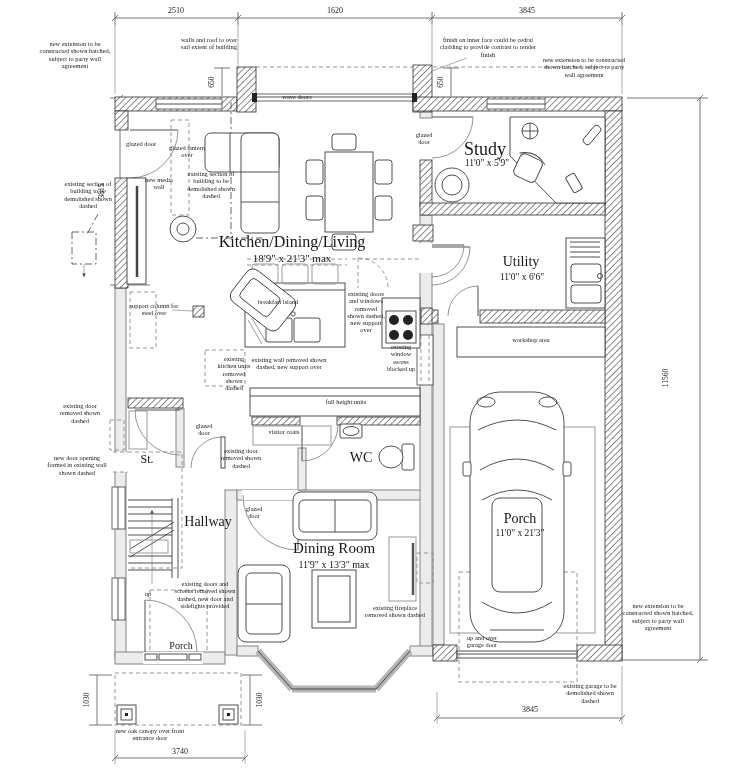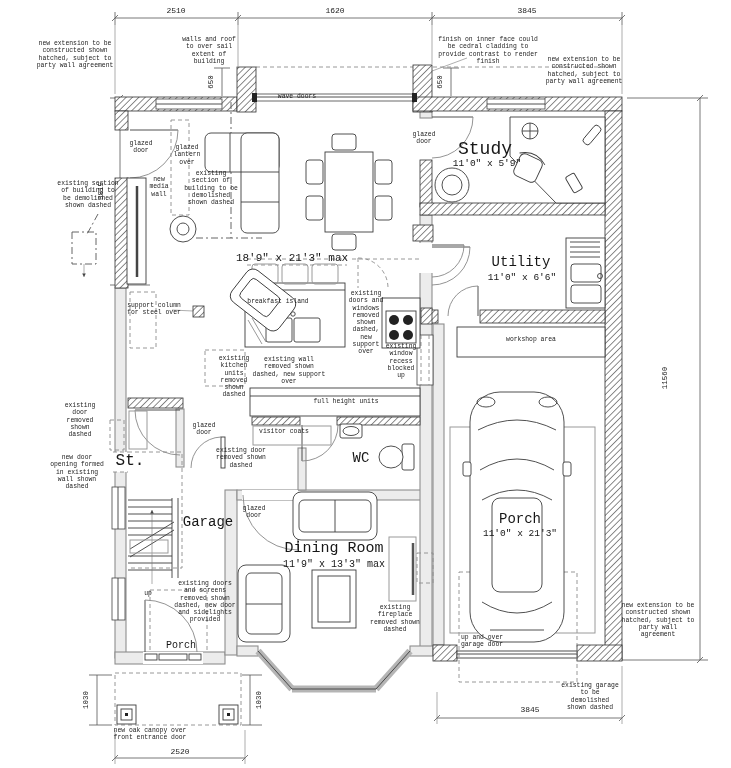--- a/index.html
+++ b/index.html
@@ -1,17 +1,17 @@
 <!DOCTYPE html>
 <html><head>
 <meta charset="utf-8">
 <style>
   html,body{margin:0;padding:0;background:#fff}
   .stage{position:relative;width:731px;height:768px;background:#ffffff;
-         font-family:Liberation Mono, monospace;overflow:hidden}
+         font-family:Liberation Serif, serif;overflow:hidden}
   .stage svg{position:absolute;left:0;top:0}
   .note{position:absolute;font-size:6.4px;line-height:1.14;text-align:center;
         color:#1c1c1c;transform:translateX(-50%)}
   .hdim{position:absolute;font-size:8px;color:#1c1c1c;transform:translateX(-50%);white-space:nowrap}
   .vdim{position:absolute;font-size:7.5px;color:#1c1c1c;white-space:nowrap;
         transform:translate(-50%,-50%) rotate(-90deg)}
   .room{position:absolute;text-align:center;color:#161616;transform:translateX(-50%);white-space:nowrap}
   
   .wn{fill:url(#hatch);stroke:#2f2f2f;stroke-width:.8}
   .we{fill:#ececec;stroke:#8f8f8f;stroke-width:1.1}
@@ -384,31 +384,32 @@
 
 <div class="hdim" style="left:176px;top:6px">2510</div>
 <div class="hdim" style="left:335px;top:6px">1620</div>
 <div class="hdim" style="left:527px;top:6px">3845</div>
 <div class="vdim" style="left:101px;top:191px">3815</div>
 <div class="vdim" style="left:665px;top:378px">11560</div>
 <div class="vdim" style="left:211px;top:82px">650</div>
 <div class="vdim" style="left:440px;top:82px">650</div>
 <div class="vdim" style="left:86px;top:700px">1030</div>
 <div class="vdim" style="left:259px;top:700px">1030</div>
-<div class="hdim" style="left:180px;top:747px">2520</div>
+<div class="hdim" style="left:180px;top:747px">3740</div>
 <div class="hdim" style="left:530px;top:705px">3845</div>
 
+<div class="room" style="left:292px;top:233px;font-size:16px">Kitchen/Dining/Living</div>
 <div class="room" style="left:292px;top:252px;font-size:11px">18'9" x 21'3" max</div>
 <div class="room" style="left:485px;top:139px;font-size:18px">Study</div>
 <div class="room" style="left:487px;top:158px;font-size:9.5px">11'0" x 5'9"</div>
 <div class="room" style="left:521px;top:254px;font-size:14px">Utility</div>
 <div class="room" style="left:522px;top:272px;font-size:9.5px">11'0" x 6'6"</div>
 <div class="room" style="left:361px;top:450px;font-size:14px">WC</div>
-<div class="room" style="left:130px;top:452px;font-size:16px">St.</div>
-<div class="room" style="left:208px;top:514px;font-size:14px">Garage</div>
+<div class="room" style="left:147px;top:452px;font-size:12px">St.</div>
+<div class="room" style="left:208px;top:514px;font-size:14px">Hallway</div>
 <div class="room" style="left:334px;top:540px;font-size:15px">Dining Room</div>
 <div class="room" style="left:334px;top:559px;font-size:10px">11'9" x 13'3" max</div>
 <div class="room" style="left:181px;top:640px;font-size:10px">Porch</div>
 <div class="room" style="left:520px;top:511px;font-size:14px">Porch</div>
 <div class="room" style="left:520px;top:528px;font-size:9.5px">11'0" x 21'3"</div>
 
 <div class="note" style="left:75px;top:40px;width:80px">new extension to be constructed shown hatched, subject to party wall agreement</div>
 <div class="note" style="left:209px;top:36px;width:64px">walls and roof to over sail extent of building</div>
 <div class="note" style="left:297px;top:93px;width:60px">wave doors</div>
 <div class="note" style="left:488px;top:36px;width:104px">finish on inner face could be cedral cladding to provide contrast to render finish</div>

